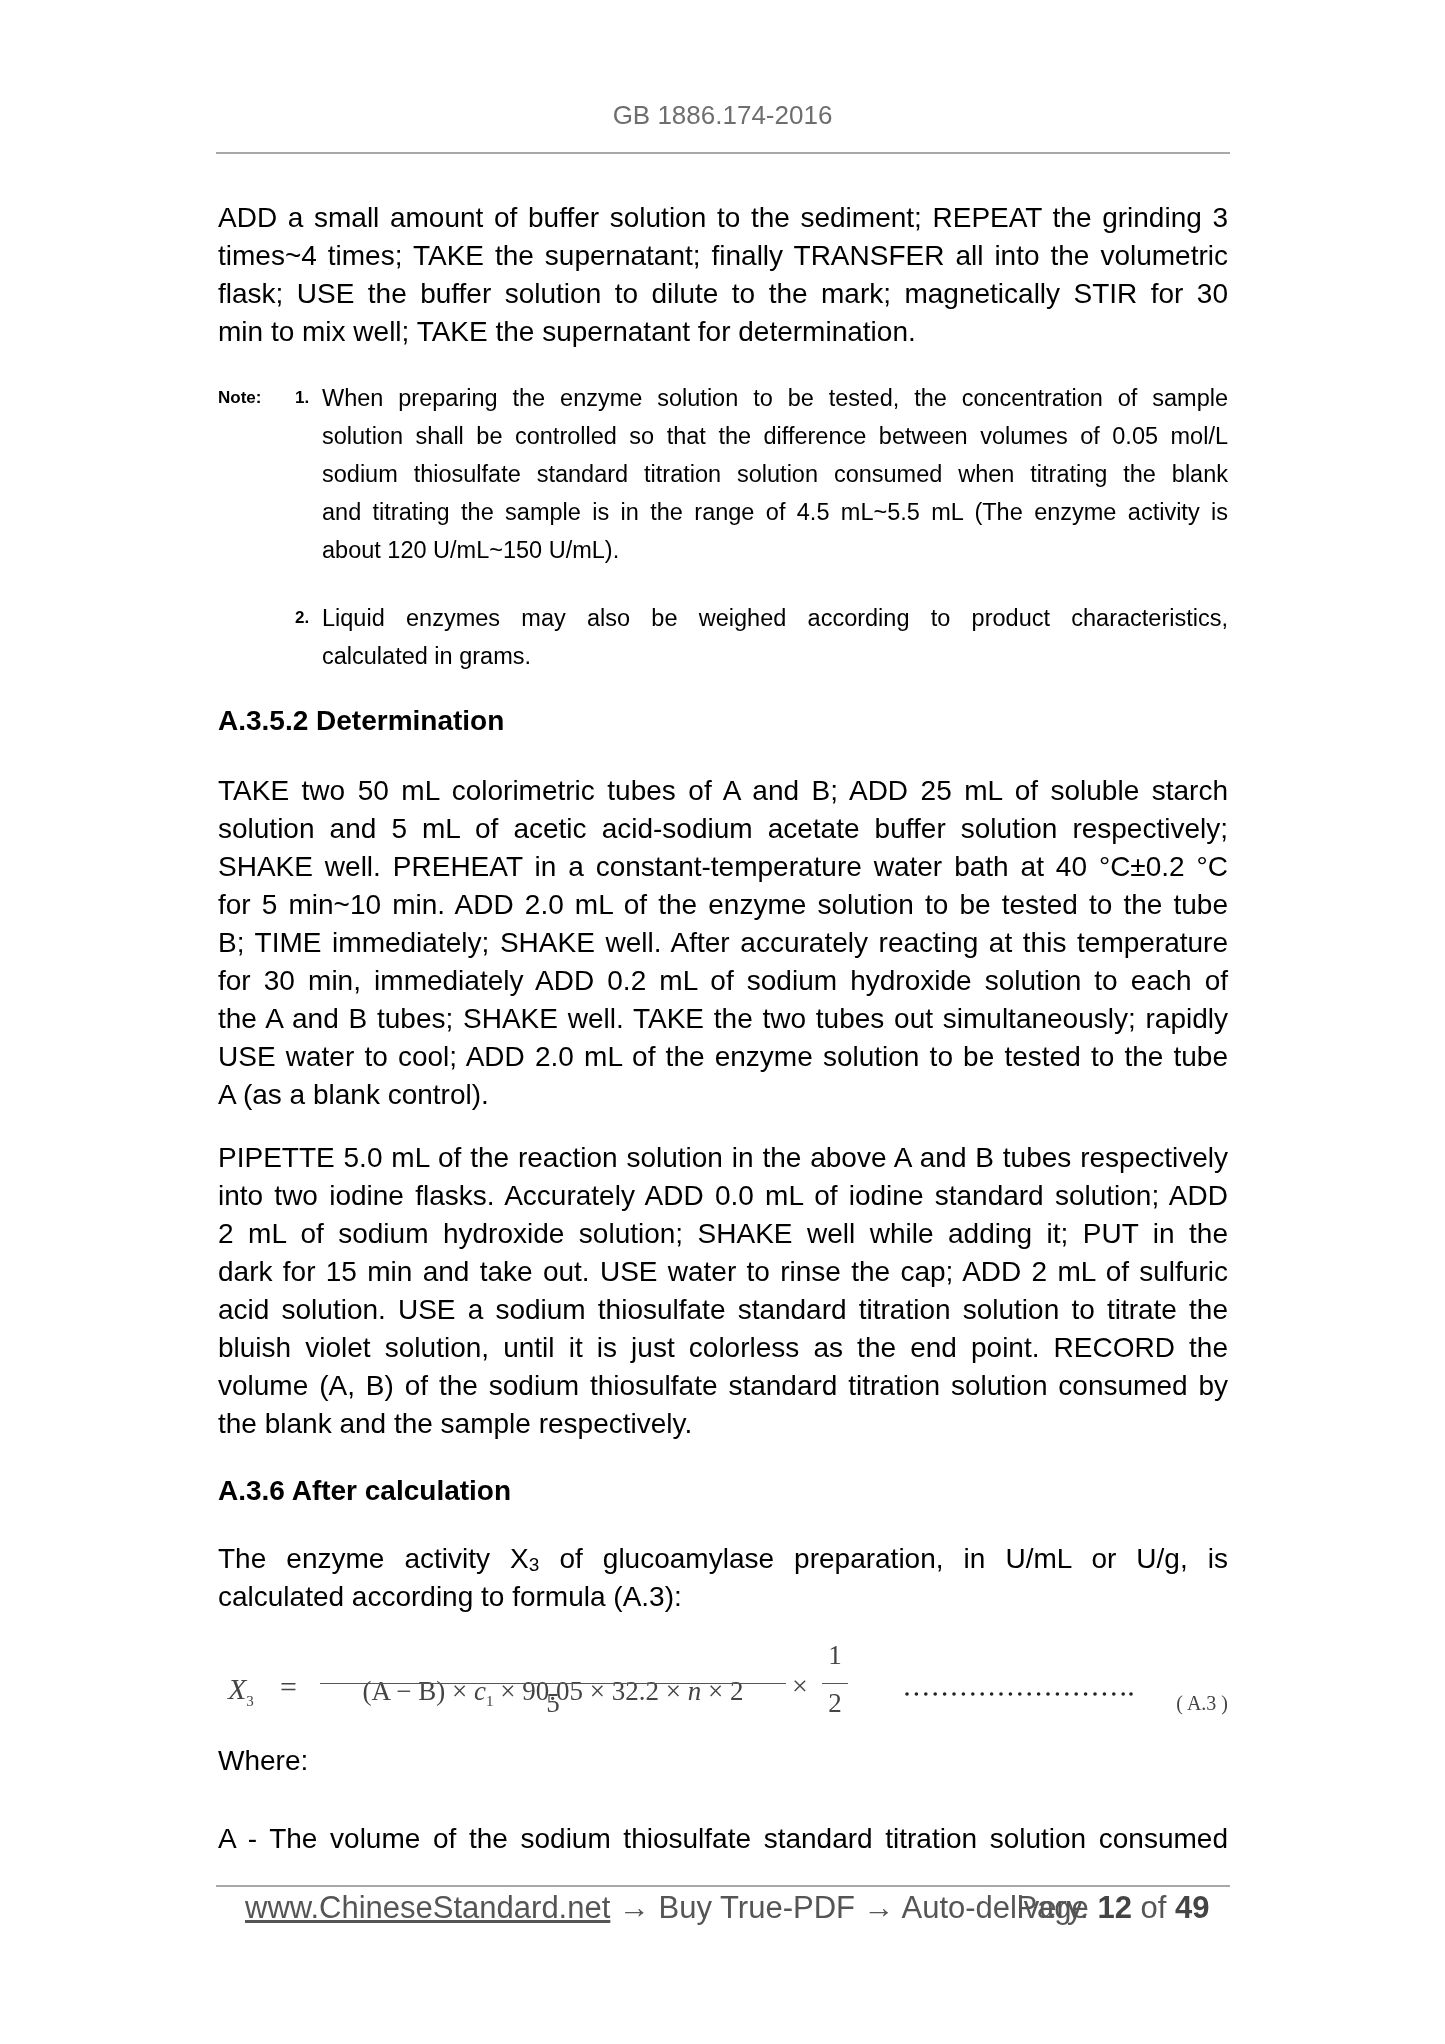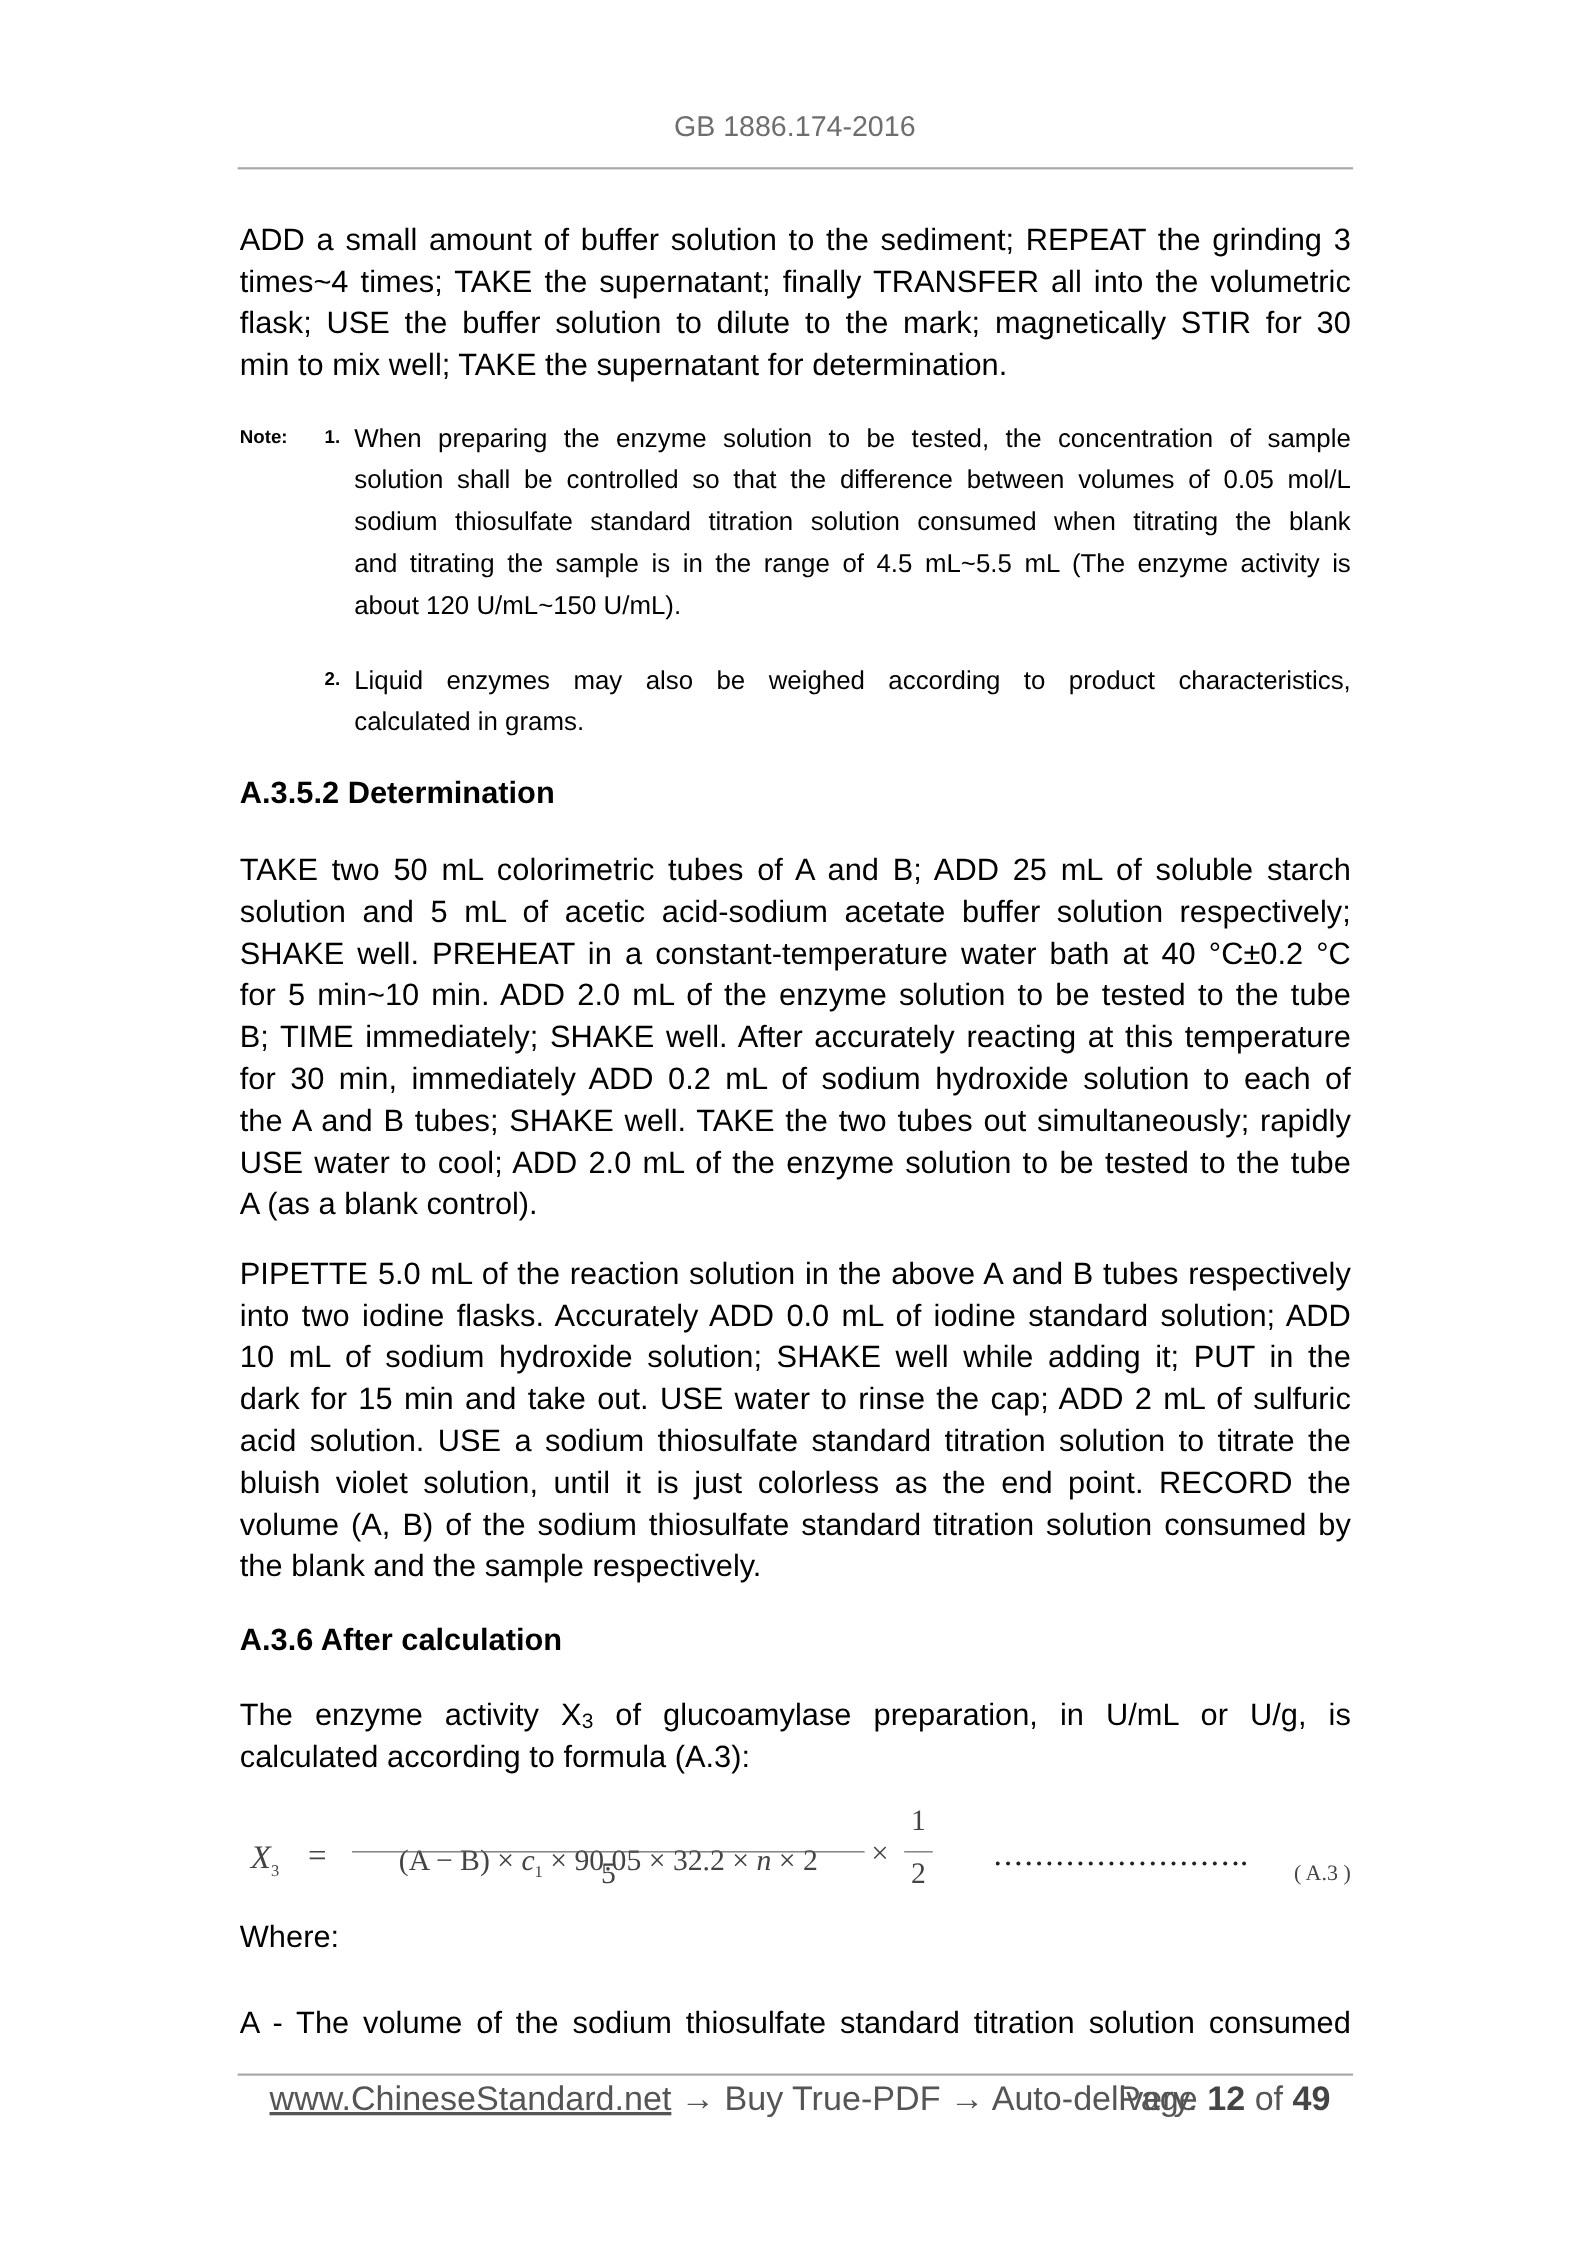--- a/index.html
+++ b/index.html
@@ -63,21 +63,21 @@
   <div class="line">B; TIME immediately; SHAKE well. After accurately reacting at this temperature</div>
   <div class="line">for 30 min, immediately ADD 0.2 mL of sodium hydroxide solution to each of</div>
   <div class="line">the A and B tubes; SHAKE well. TAKE the two tubes out simultaneously; rapidly</div>
   <div class="line">USE water to cool; ADD 2.0 mL of the enzyme solution to be tested to the tube</div>
   <div class="line last">A (as a blank control).</div>
 </div>
 
 <div class="abs para" style="top:1139px;">
   <div class="line">PIPETTE 5.0 mL of the reaction solution in the above A and B tubes respectively</div>
   <div class="line">into two iodine flasks. Accurately ADD 0.0 mL of iodine standard solution; ADD</div>
-  <div class="line">10 mL of sodium hydroxide solution; SHAKE well while adding it; PUT in the</div>
+  <div class="line">2 mL of sodium hydroxide solution; SHAKE well while adding it; PUT in the</div>
   <div class="line">dark for 15 min and take out. USE water to rinse the cap; ADD 2 mL of sulfuric</div>
   <div class="line">acid solution. USE a sodium thiosulfate standard titration solution to titrate the</div>
   <div class="line">bluish violet solution, until it is just colorless as the end point. RECORD the</div>
   <div class="line">volume (A, B) of the sodium thiosulfate standard titration solution consumed by</div>
   <div class="line last">the blank and the sample respectively.</div>
 </div>
 
 <div class="abs heading" style="top:1472px;">A.3.6 After calculation</div>
 
 <div class="abs para" style="top:1540px;">

